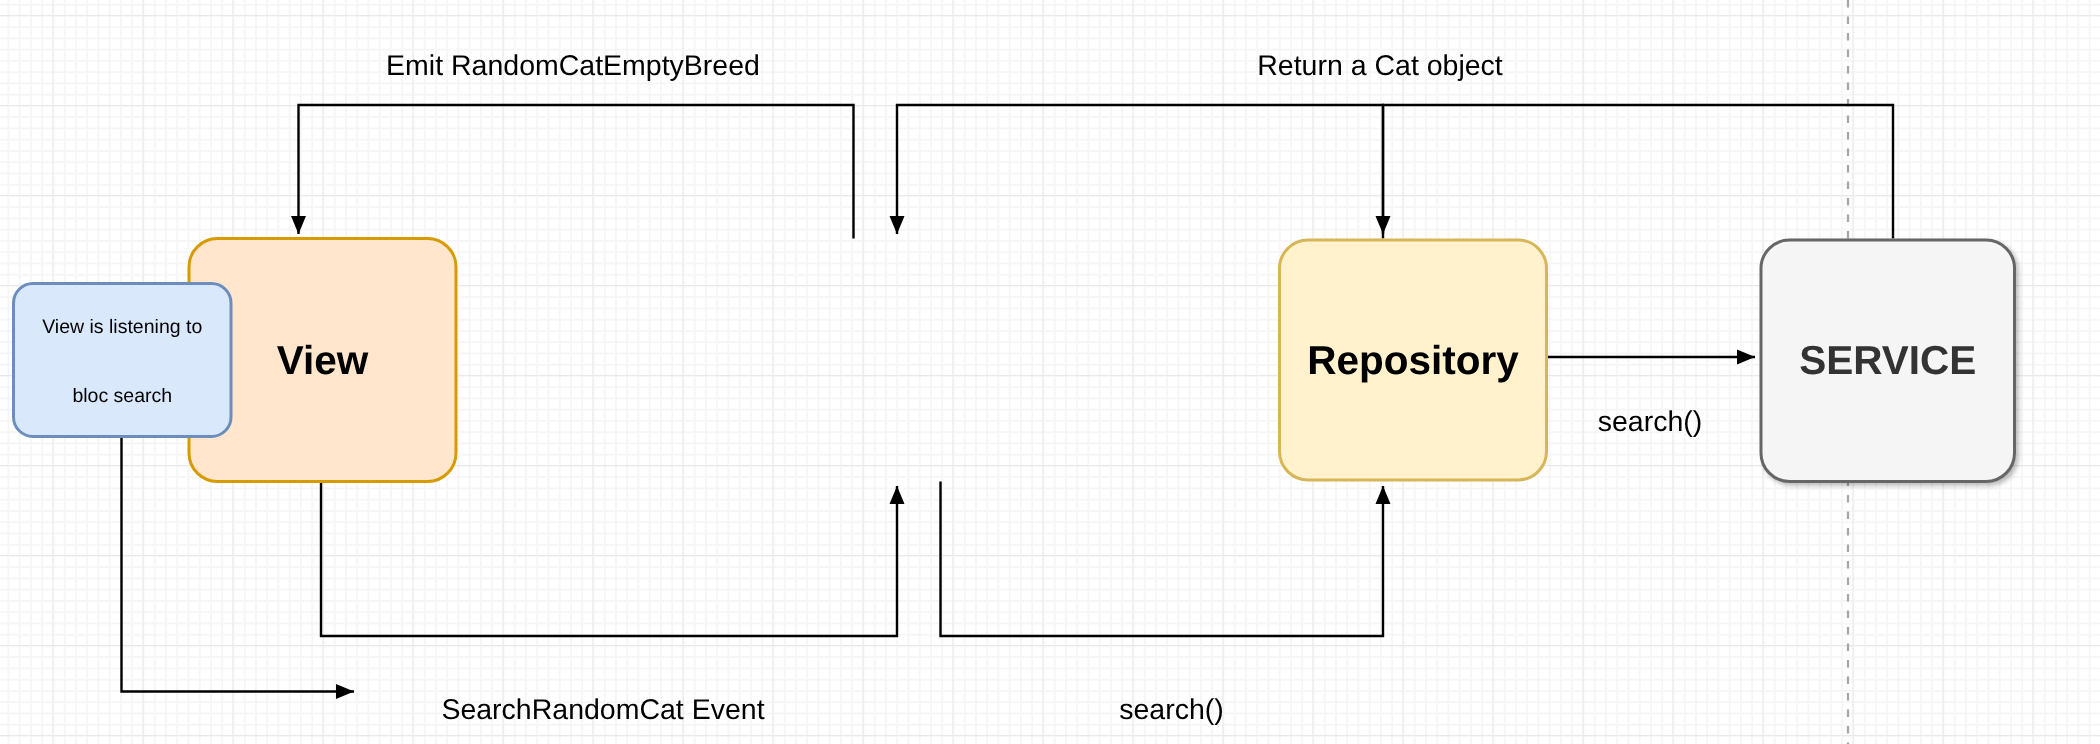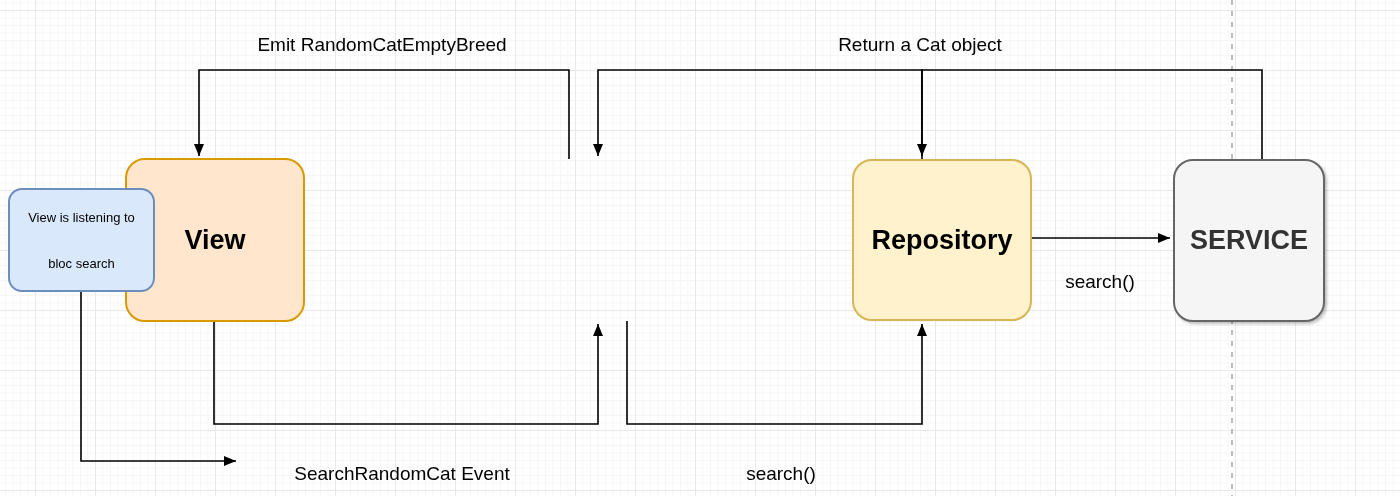--- a/index.html
+++ b/index.html
@@ -36,21 +36,21 @@
     border: 2px solid;
     border-radius: 20px;
     font-size: 27px;
     font-weight: bold;
     color: #000000;
     text-align: center;
   }
   .node-view   { left: 125px;  top: 158px; width: 180px; height: 164px; background: #ffe6cc; border-color: #d79b00; }
   .node-bloc   { left: 508px;  top: 159px; width: 179px; height: 162px; background: #d5e8d4; border-color: #82b366; }
   .node-repo   { left: 835px;  top: 159px; width: 180px; height: 162px; background: #fff2cc; border-color: #d6b656; margin-left: 17px; }
-  .node-service{ left: 1173px; top: 159px; width: 152px; height: 163px; background: #f5f5f5; border-color: #666666;
+  .node-service{ left: 1173px; top: 159px; width: 171px; height: 163px; background: #f5f5f5; border-color: #666666;
                  color: #333333; box-shadow: 2px 2px 3px rgba(0,0,0,0.25); }
   .node-note {
     left: 8px; top: 188px; width: 147px; height: 104px;
     background: #dae8fc; border-color: #6c8ebf; border-radius: 14px;
     font-size: 13px; font-weight: normal;
     flex-direction: column; gap: 31px;
     z-index: 3;
   }
   .badge-200 {
     left: 1292px; top: 148px; width: 88px; height: 38px;

